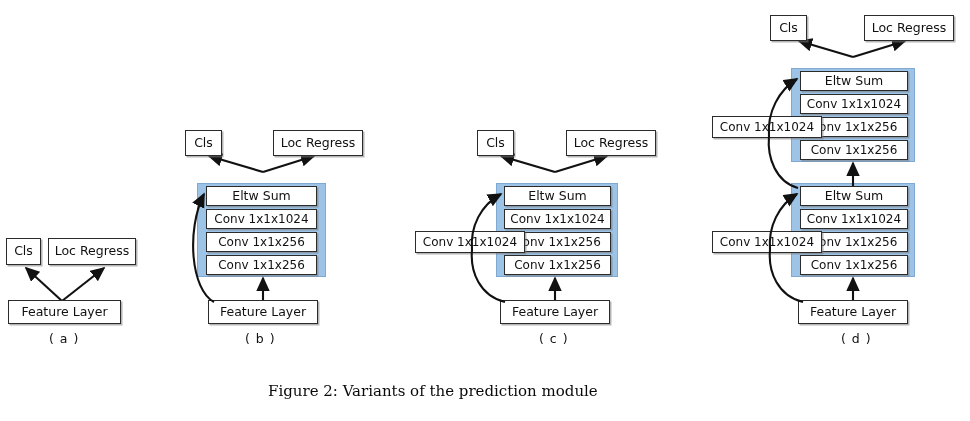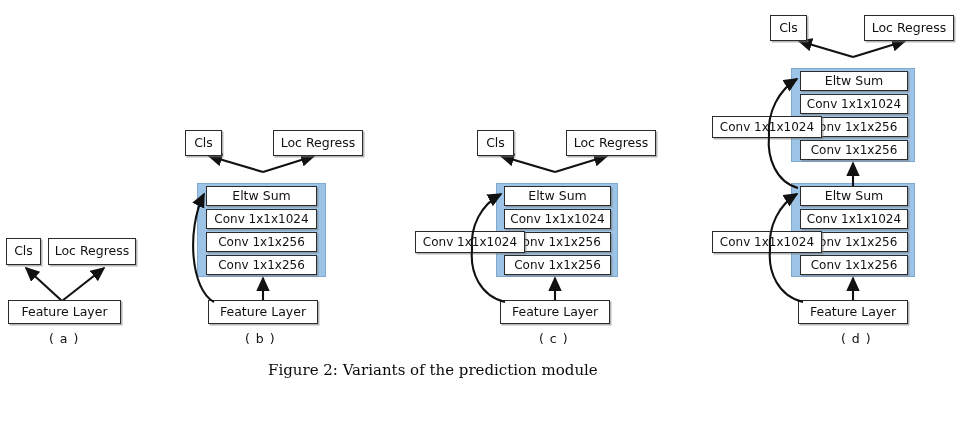--- a/index.html
+++ b/index.html
@@ -218,15 +218,15 @@
     <path d="M 505,302 C 480,296 470,272 472,250" fill="none" stroke="#111" stroke-width="2.1"></path>
     <path d="M 472,250 C 470,226 481,205 501,194" fill="none" stroke="#111" stroke-width="2.1" marker-end="url(#ah2)"></path>
 
     <path d="M 803,302 C 778,296 768,272 770,250" fill="none" stroke="#111" stroke-width="2.1"></path>
     <path d="M 770,250 C 768,226 779,205 797,194" fill="none" stroke="#111" stroke-width="2.1" marker-end="url(#ah2)"></path>
 
     <path d="M 798,188 C 776,182 767,158 769,136" fill="none" stroke="#111" stroke-width="2.1"></path>
     <path d="M 769,136 C 767,112 779,90 797,79" fill="none" stroke="#111" stroke-width="2.1" marker-end="url(#ah2)"></path>
   </svg>
 
-  <div class="caption" style="left:268px;top:361px;">Figure 2:  Variants of the prediction module</div>
+  <div class="caption" style="left:268px;top:382px;">Figure 2:  Variants of the prediction module</div>
 
 </div>
 
 </body></html>

